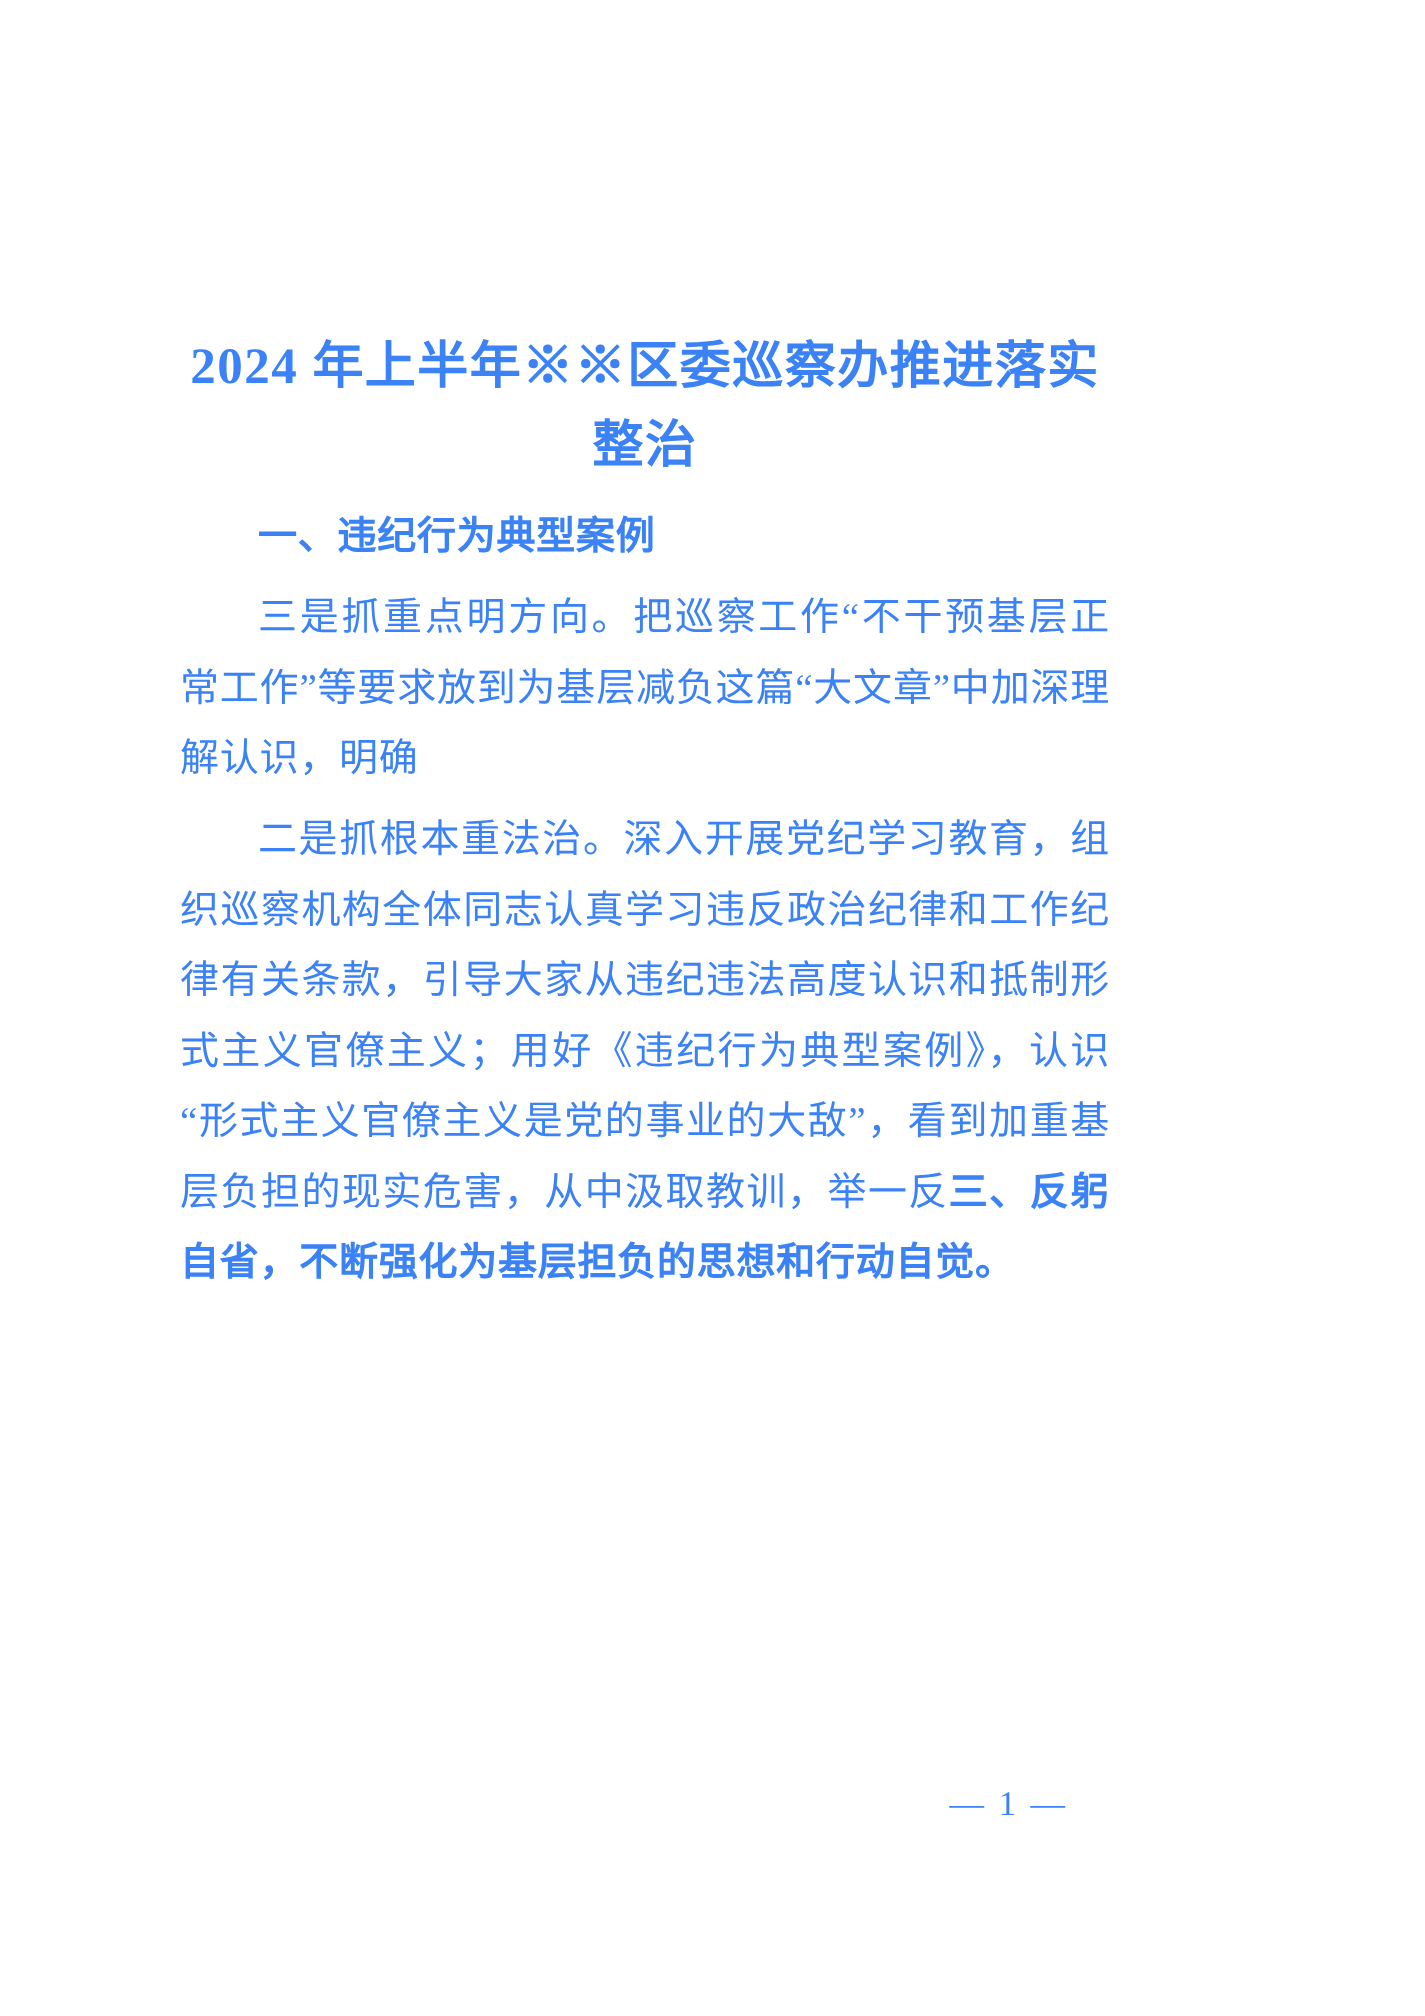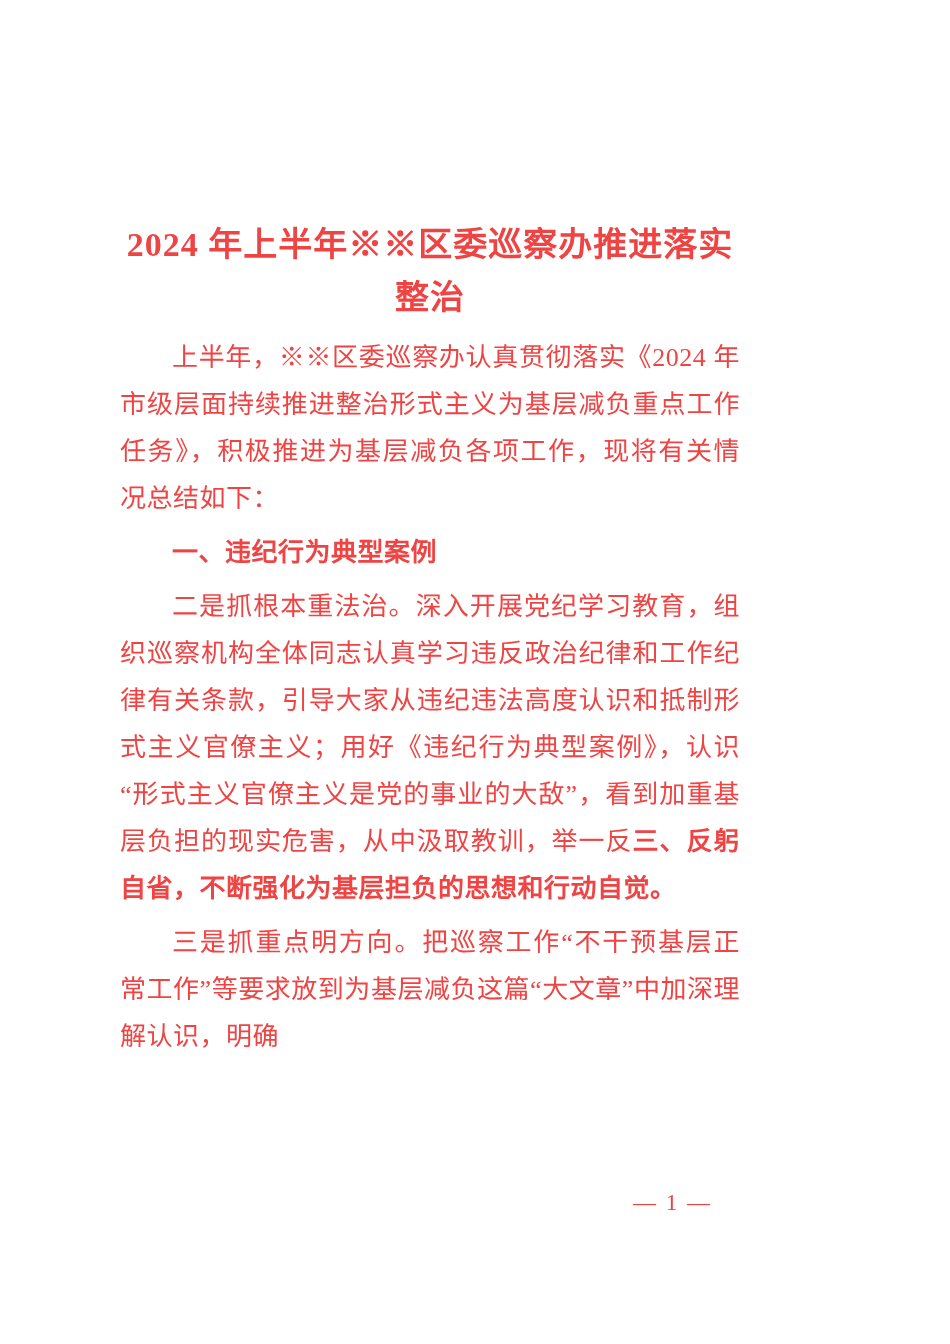--- a/index.html
+++ b/index.html
@@ -7,21 +7,21 @@
     padding: 0;
     background: #ffffff;
   }
   .page {
     position: relative;
     width: 858px;
     height: 1344px;
     background: #ffffff;
     overflow: hidden;
     font-family: "Liberation Serif", "DejaVu Serif", serif;
-    color: #ef4444;
+    color: #3b82f6;
   }
   .content {
     position: absolute;
     left: 120px;
     right: 118px;
     top: 218px;
   }
   .doc-title {
     text-align: center;
     font-weight: 700;
@@ -61,20 +61,19 @@
 </style>
 </head>
 <body>
 
 <div class="page">
   <div class="content">
     <h1 class="doc-title">
       <span>2024 年上半年※※区委巡察办推进落实整治</span><br>
     </h1>
     <div class="doc-body">
-        <p class="block body"><span class="run">上半年，※※区委巡察办认真贯彻落实《2024 年市级层面持续推进整治形式主义为基层减负重点工作任务》，积极推进为基层减负各项工作，现将有关情况总结如下：</span></p>
         <p class="block heading"><span class="run bold-run">一、违纪行为典型案例</span></p>
+        <p class="block body"><span class="run">三是抓重点明方向。把巡察工作“不干预基层正常工作”等要求放到为基层减负这篇“大文章”中加深理解认识，明确</span></p>
         <p class="block body"><span class="run">二是抓根本重法治。深入开展党纪学习教育，组织巡察机构全体同志认真学习违反政治纪律和工作纪律有关条款，引导大家从违纪违法高度认识和抵制形式主义官僚主义；用好《违纪行为典型案例》，认识“形式主义官僚主义是党的事业的大敌”，看到加重基层负担的现实危害，从中汲取教训，举一反</span><span class="run bold-run">三、反躬自省，不断强化为基层担负的思想和行动自觉。</span></p>
-        <p class="block body"><span class="run">三是抓重点明方向。把巡察工作“不干预基层正常工作”等要求放到为基层减负这篇“大文章”中加深理解认识，明确</span></p>
       </div>
   </div>
   <div class="page-number">— 1 —</div>
 </div>
 
 </body></html>

